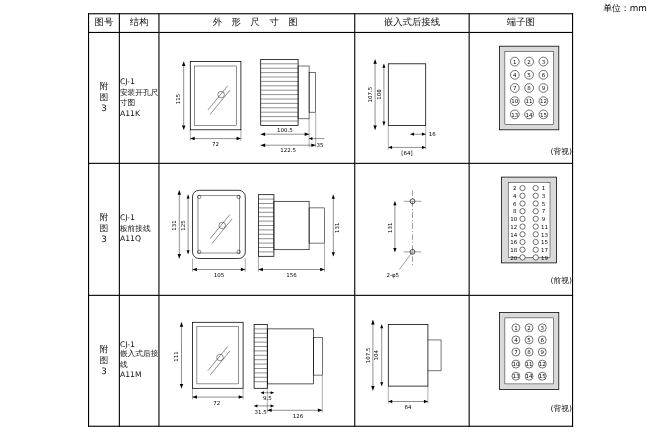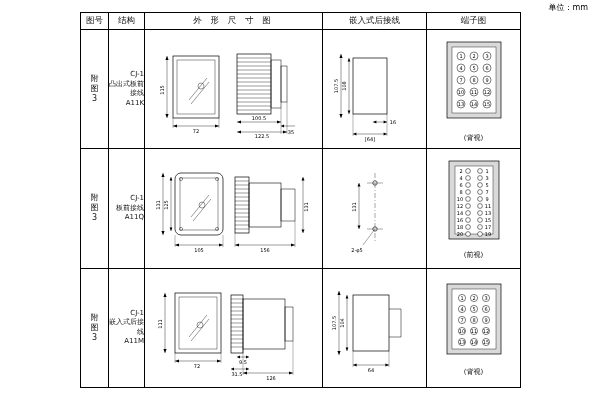--- a/index.html
+++ b/index.html
@@ -7,26 +7,26 @@
   .page{position:relative;width:600px;height:400px;}
   .unit{position:absolute;right:12px;top:2px;font-size:8px;color:#000;margin-left:24px;}
   table.main{position:absolute;left:80px;top:12px;width:440px;height:376px;border-collapse:collapse;table-layout:fixed;}
   table.main th, table.main td{border:1px solid #000;padding:0;}
   table.main th{font-size:8.5px;font-weight:normal;height:16px;background:#fff;}
   .col1{width:28px;} .col2{width:36px;} .col3{width:178px;} .col4{width:104px;} .col5{width:94px;}
   .hdr-spaced{letter-spacing:3px;margin-left:41px;}
   td.c{text-align:center;vertical-align:middle;}
   .vtext{font-size:7.5px;line-height:10px;text-align:center;}
   .vtext .big{font-size:8px;}
-  .struct{font-size:7px;line-height:9.5px;text-align:right;}
+  .struct{font-size:7px;line-height:9.5px;text-align:left;}
   .rowbody{position:relative;width:100%;height:118px;}
   svg{display:block;}
   .lbl{font-size:5px;fill:#000;font-family:"DejaVu Sans",sans-serif;}
   .cap{font-size:7px;text-align:center;margin-top:1px;}
-  .termwrap{display:flex;flex-direction:column;align-items:center;justify-content:center;}
+  .termwrap{display:flex;flex-direction:column;align-items:flex-end;justify-content:center;}
   .pinnum{font-size:5px;fill:#000;}
   .hatch{fill:#d9d9d9;}
 </style>
 </head>
 <body>
 
 <div class="page">
 
   <div class="unit">单位：mm</div>
 
@@ -53,21 +53,21 @@
         <td class="c">
           <div class="vtext">
             <div class="big">附</div>
             <div class="big">图</div>
             <div class="big">3</div>
           </div>
         </td>
         <td class="c">
           <div class="struct">
             <div>CJ-1</div>
-            <div>凸出式板前接线</div>
+            <div>安装开孔尺寸图</div>
             <div>A11K</div>
           </div>
         </td>
         <td>
           <div class="rowbody">
             <svg width="178" height="118" viewBox="0 0 178 118">
 
               <rect x="28" y="26" width="46" height="62" fill="none" stroke="#000" stroke-width="0.7"></rect>
               <rect x="32" y="30" width="38" height="54" fill="none" stroke="#000" stroke-width="0.4"></rect>
               <line x1="44" y1="70" x2="62" y2="48" stroke="#000" stroke-width="0.4"></line>

